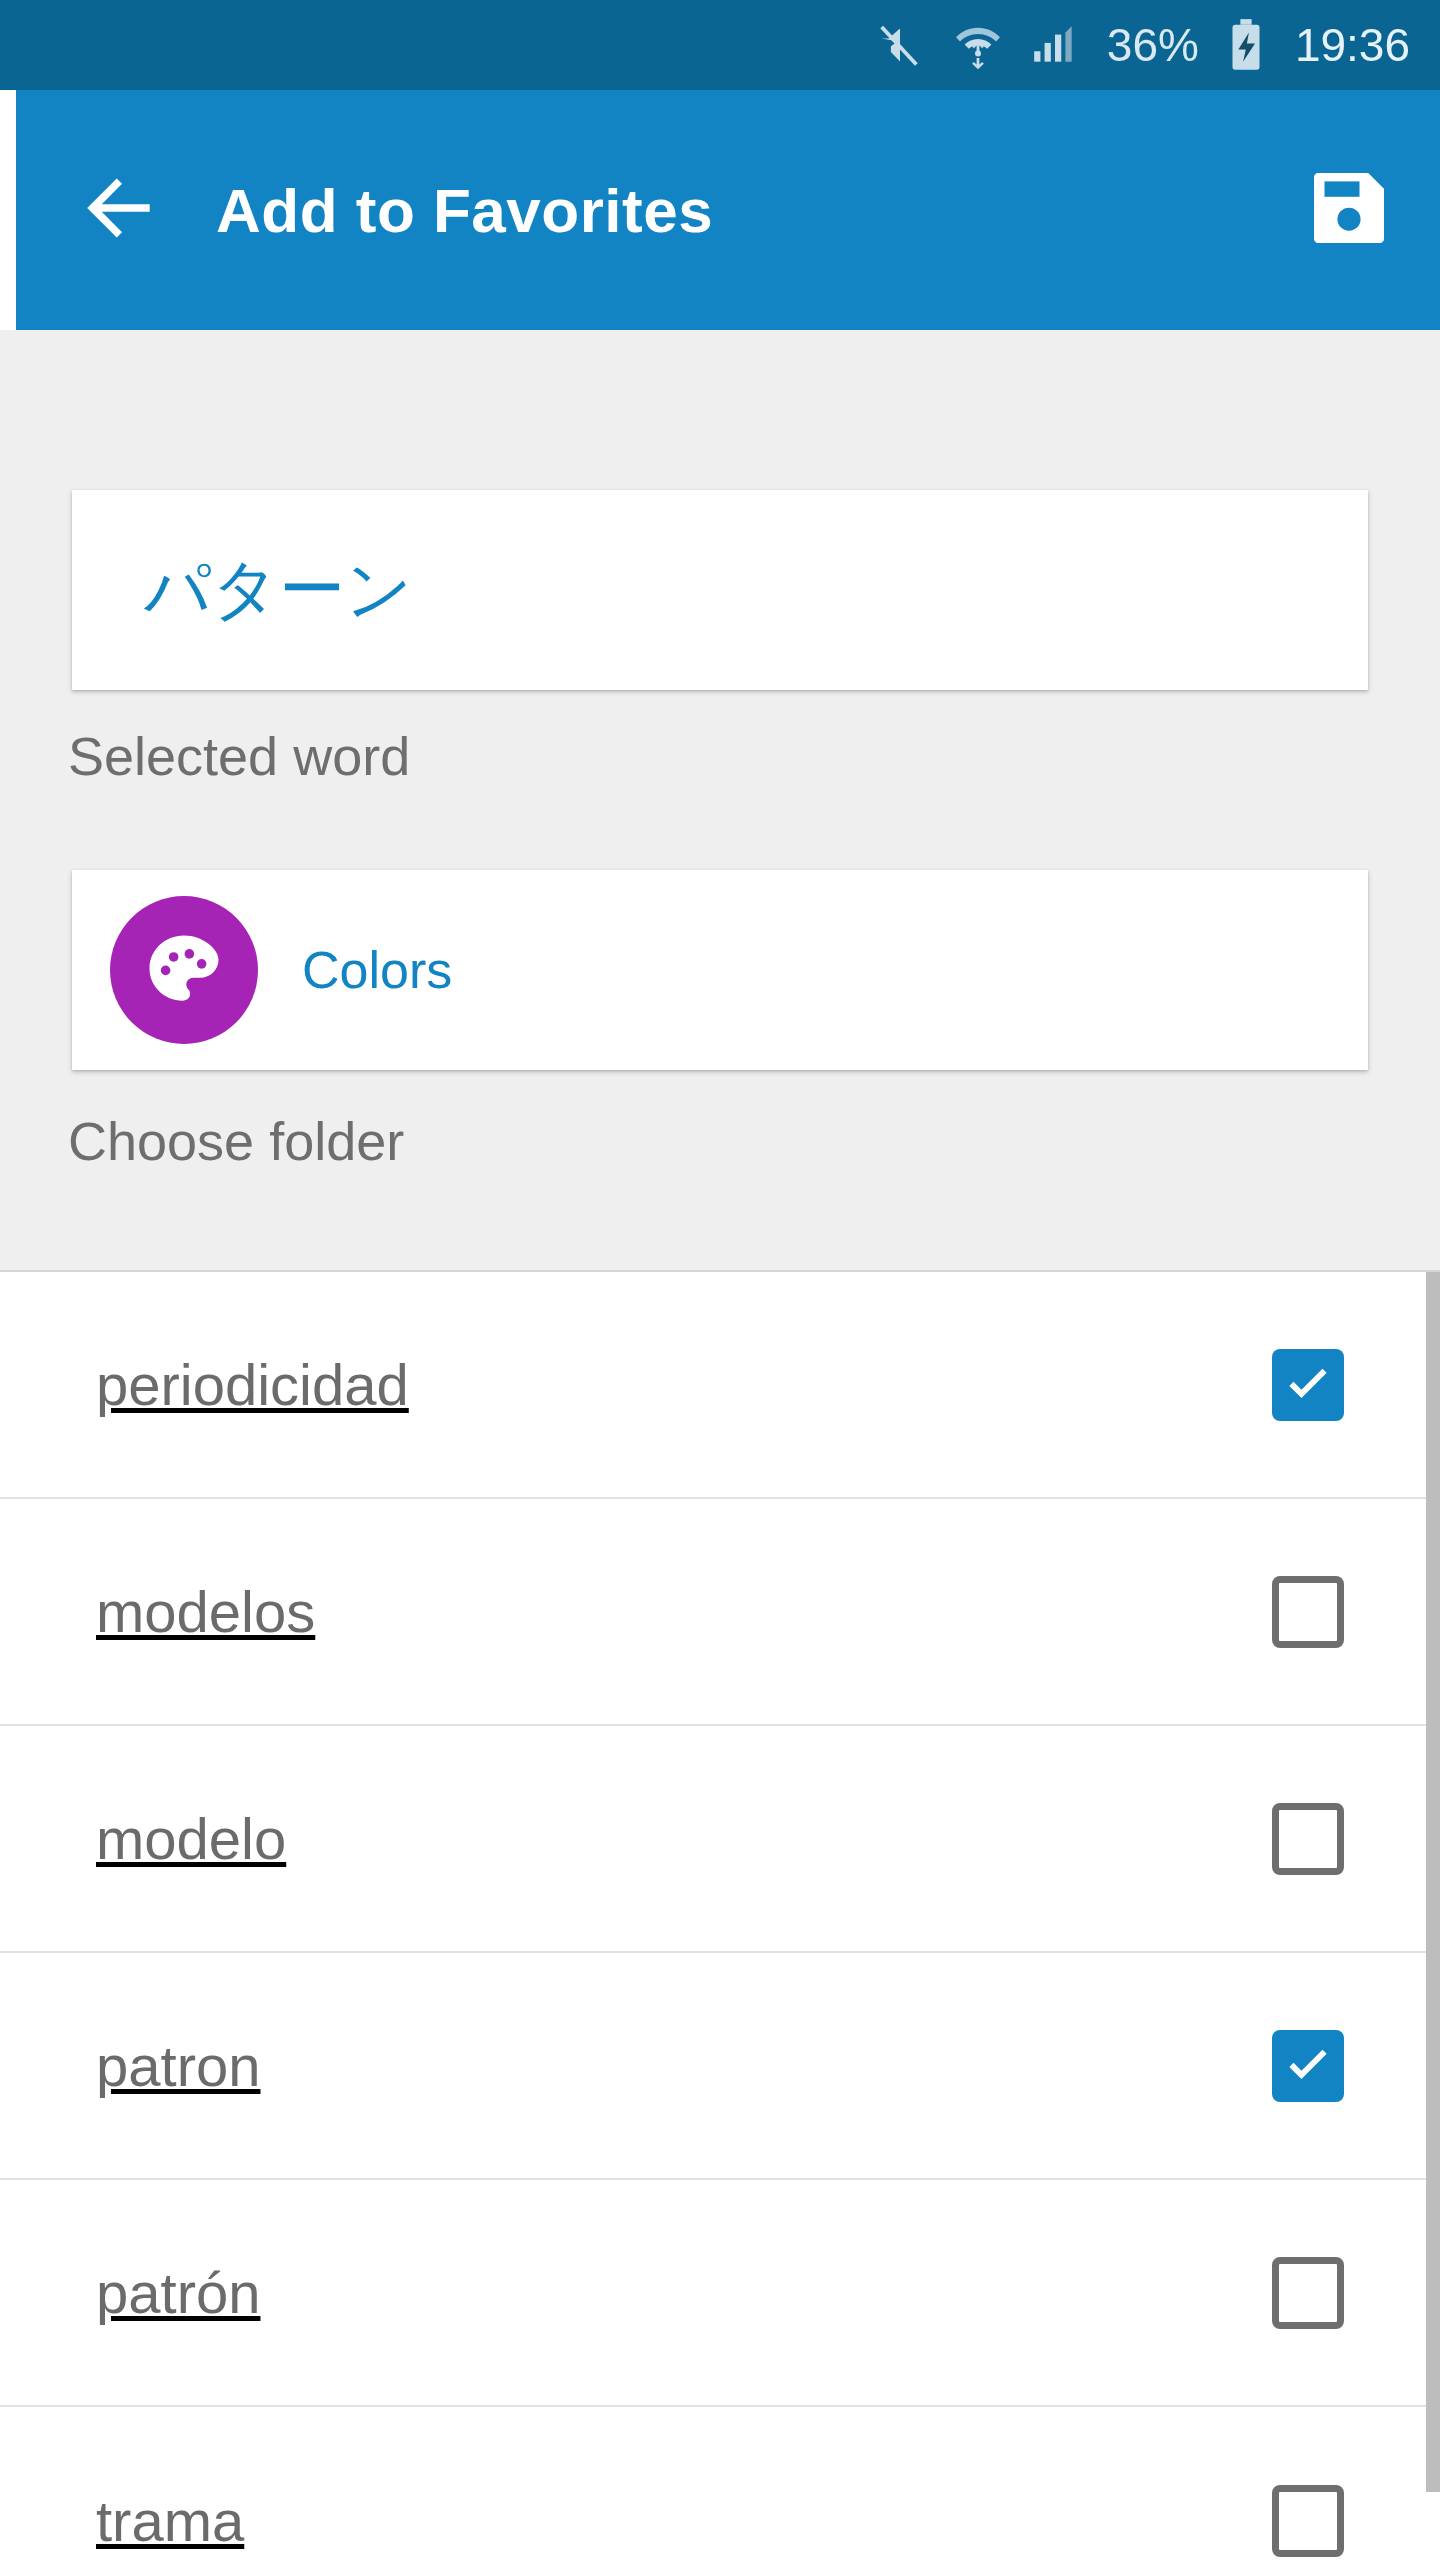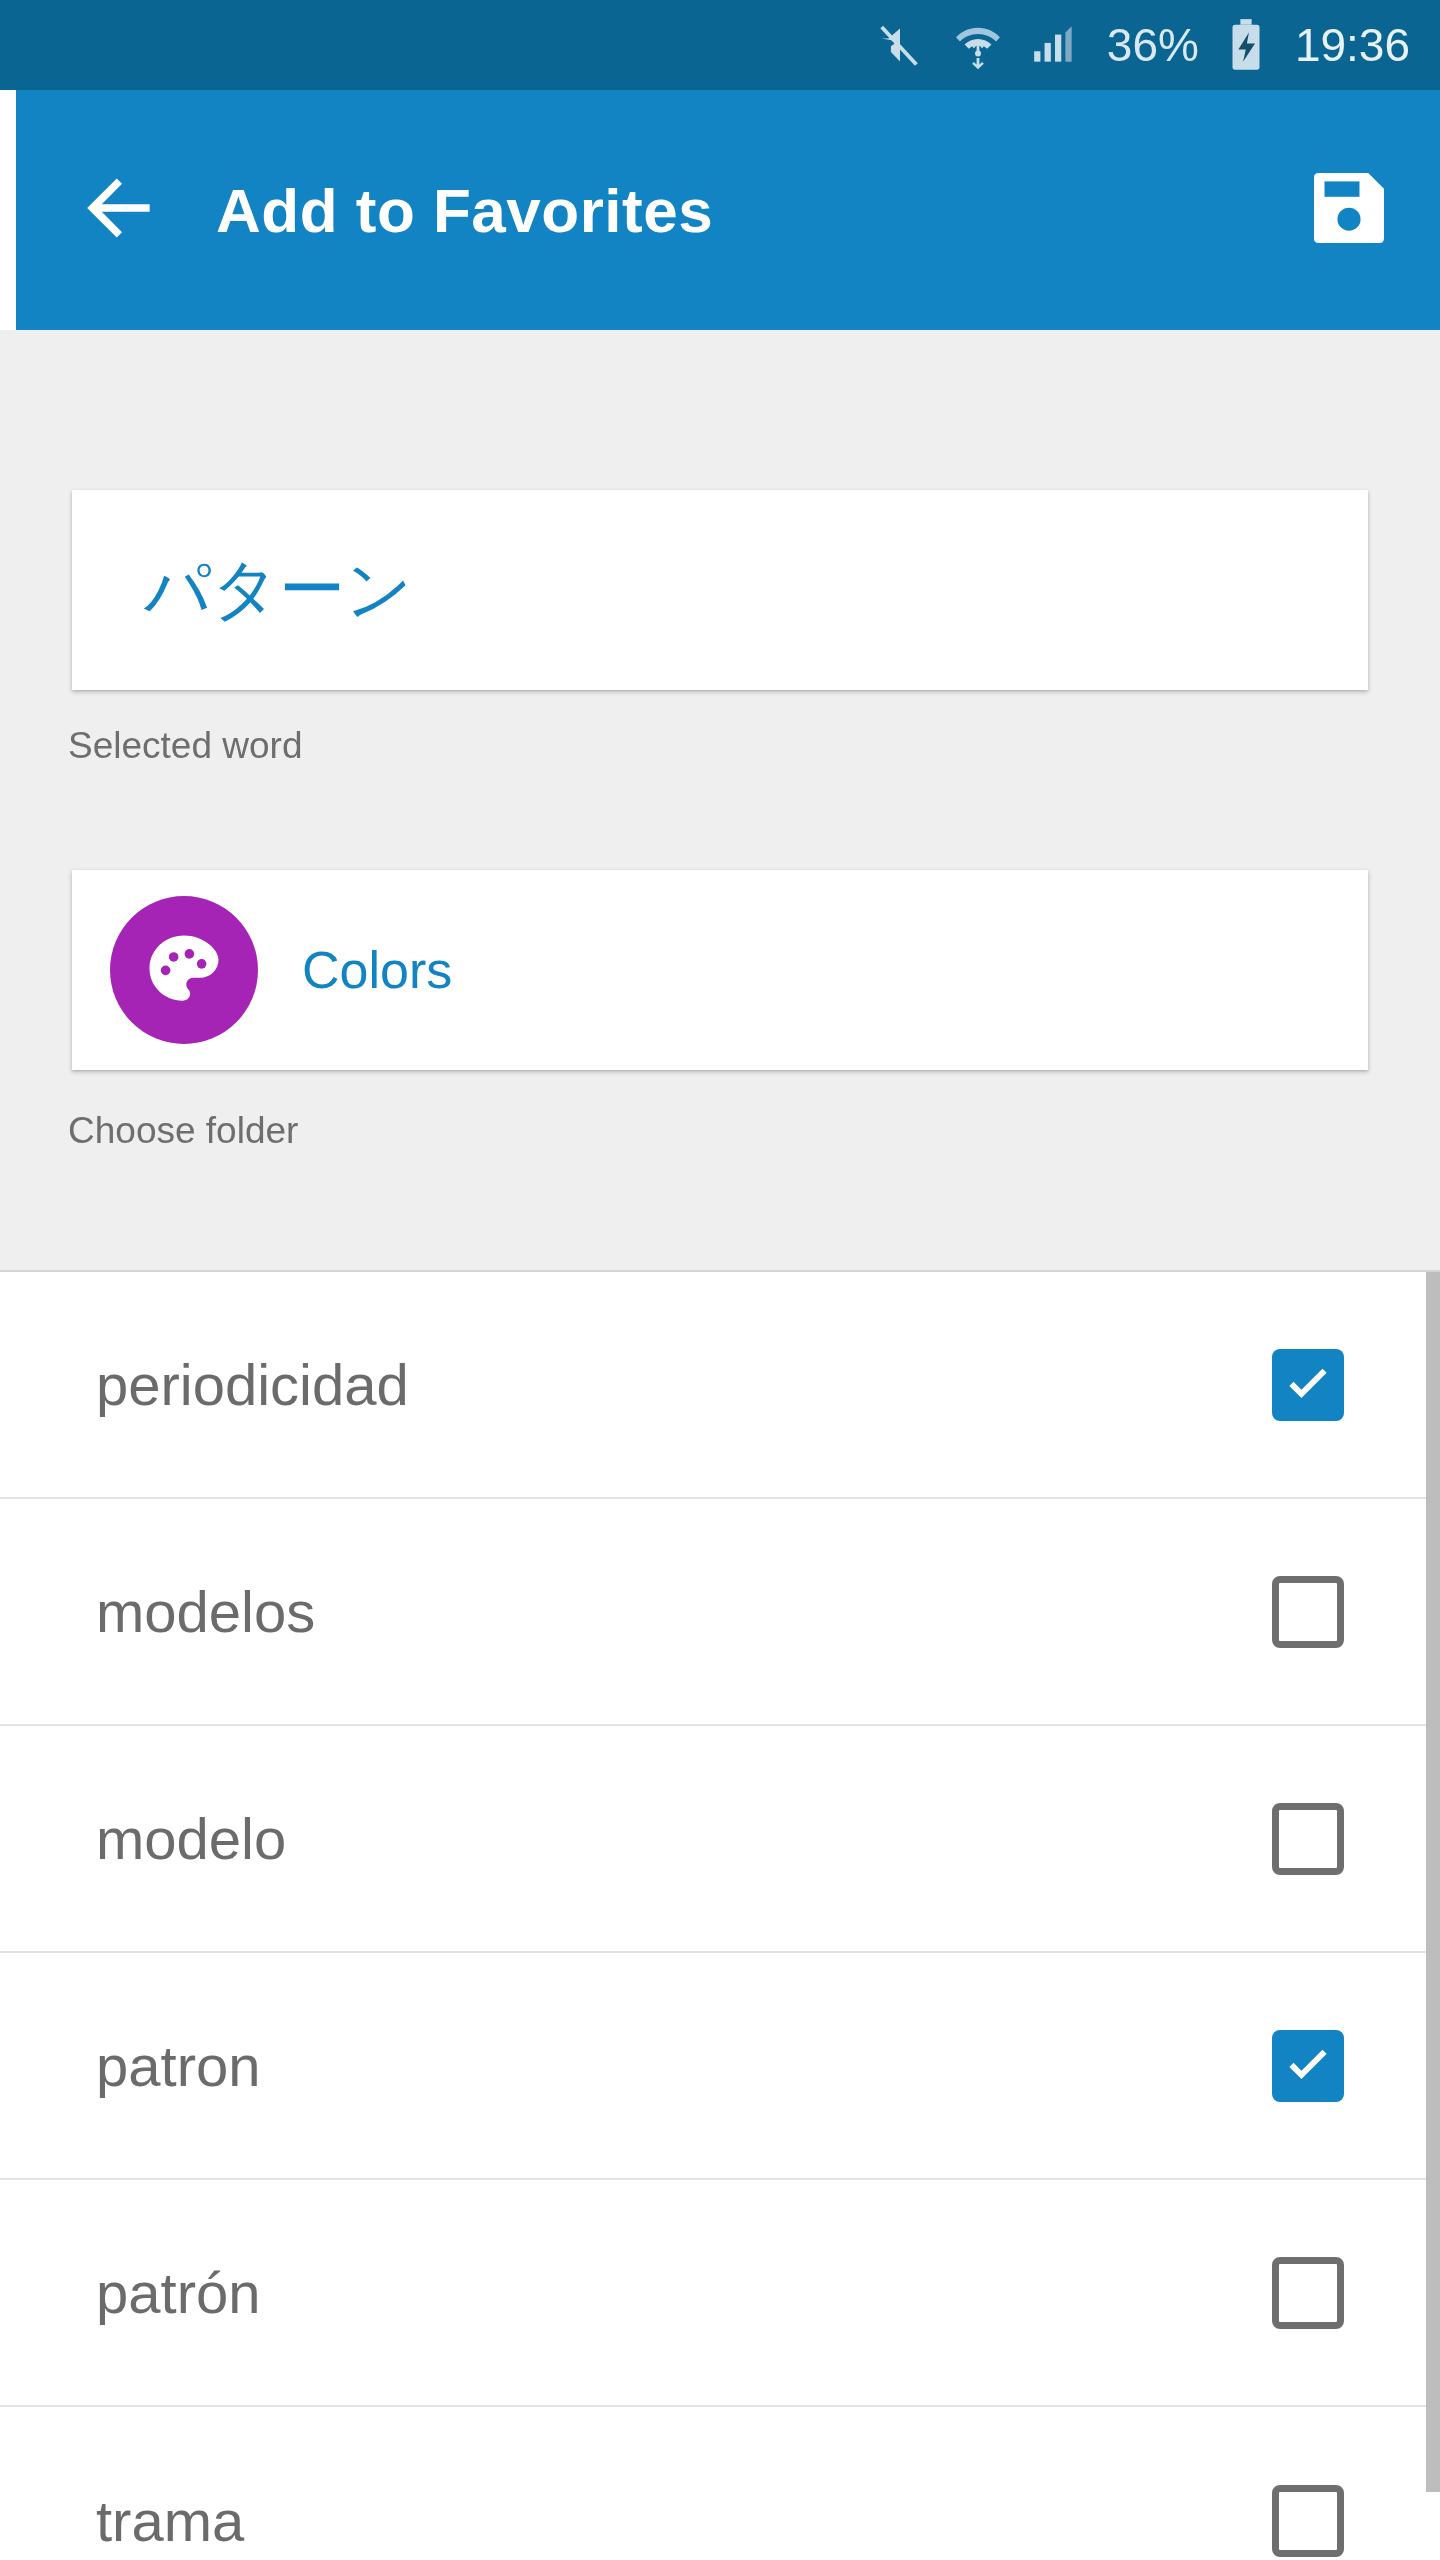--- a/index.html
+++ b/index.html
@@ -45,21 +45,21 @@
     display:flex; align-items:center; justify-content:center;
     cursor:pointer;
   }
 
   
   .form-area{
     position:absolute; top:330px; left:0; width:1440px; height:940px;
     background:#EFEFEF;
   }
   .field-label{
-    color:#6E6E6E; font-size:37px;
+    color:#6E6E6E; font-size:54px;
     padding-left:68px;
   }
   .label-selected-word{ position:absolute; top:395px; left:0; }
   .label-choose-folder{ position:absolute; top:780px; left:0; }
   .label-choose-translations{ position:absolute; top:1015px; left:0; font-size:44px; }
 
   .card{
     position:absolute; left:72px; width:1296px;
     background:#ffffff; border-radius:0;
     box-shadow:0 2px 5px rgba(0,0,0,0.20), 0 1px 2px rgba(0,0,0,0.12);
@@ -81,20 +81,21 @@
   .folder-name{
     color:#1283C3; font-size:52px; margin-left:44px;
   }
 
   
   .list-area{
     position:absolute; top:1270px; left:0; width:1440px; height:1290px;
     background:#ffffff;
     border-top:2px solid #D5D5D5;
     overflow:hidden;
+    text-decoration:underline;
   }
   .list-row{
     position:relative;
     height:227px; width:1440px;
     display:flex; align-items:center;
     border-bottom:2px solid #E2E2E2;
     background:#ffffff;
   }
   .list-row:last-child{ border-bottom:none; }
   .row-label{

